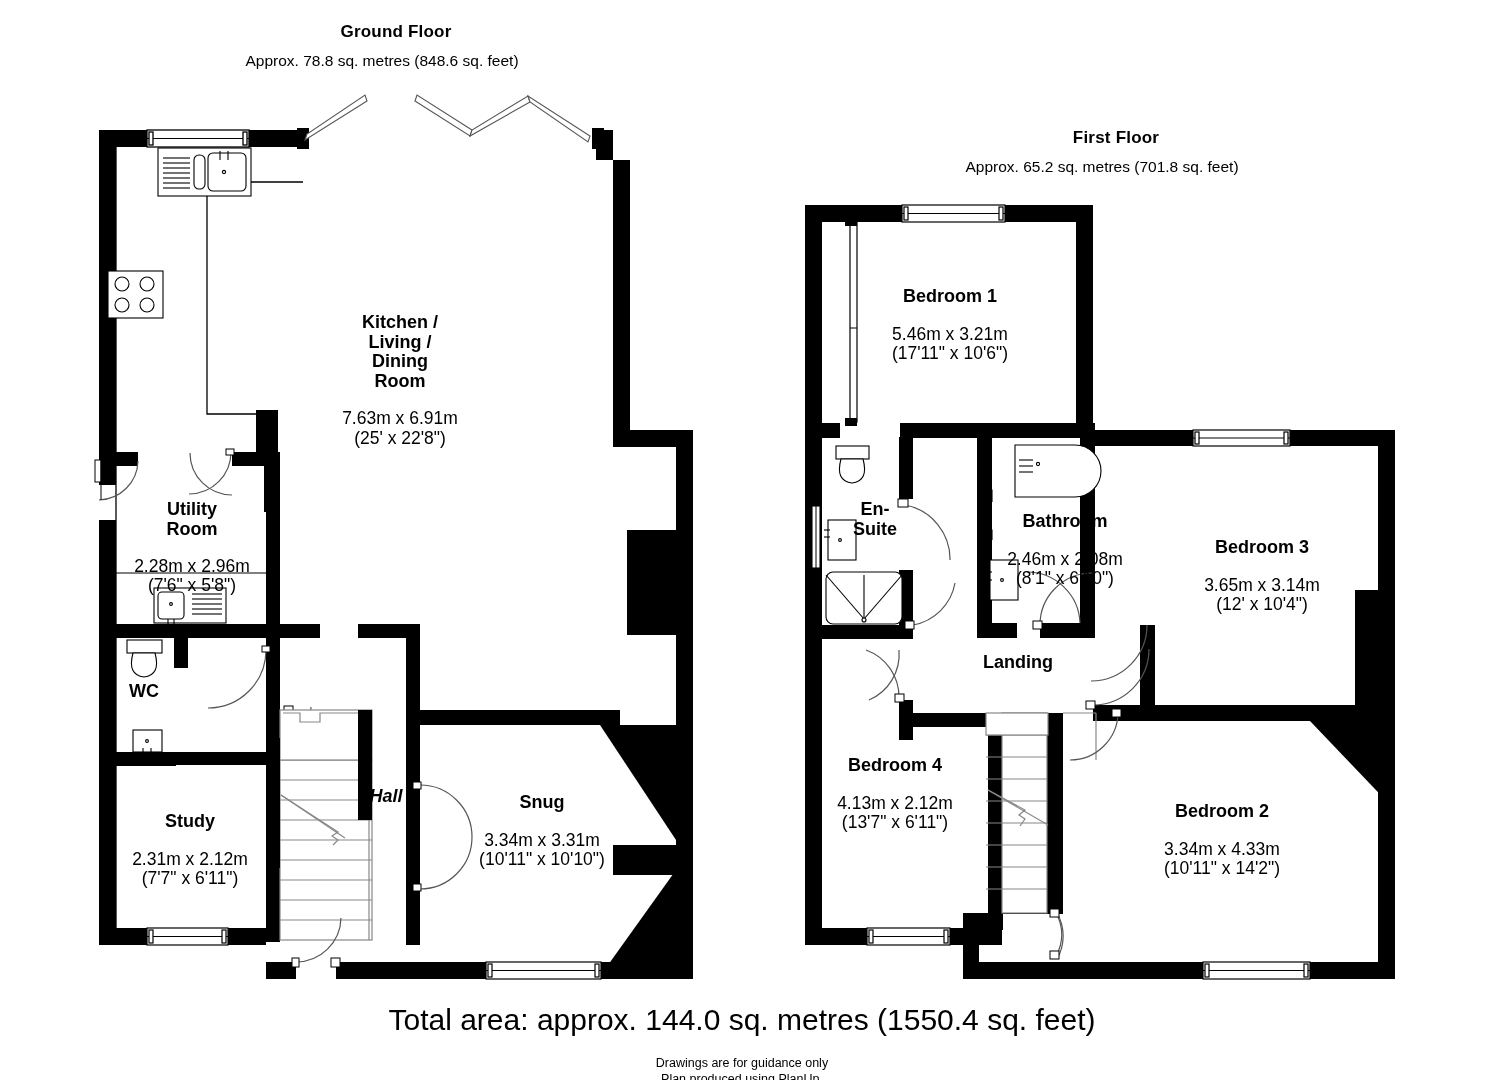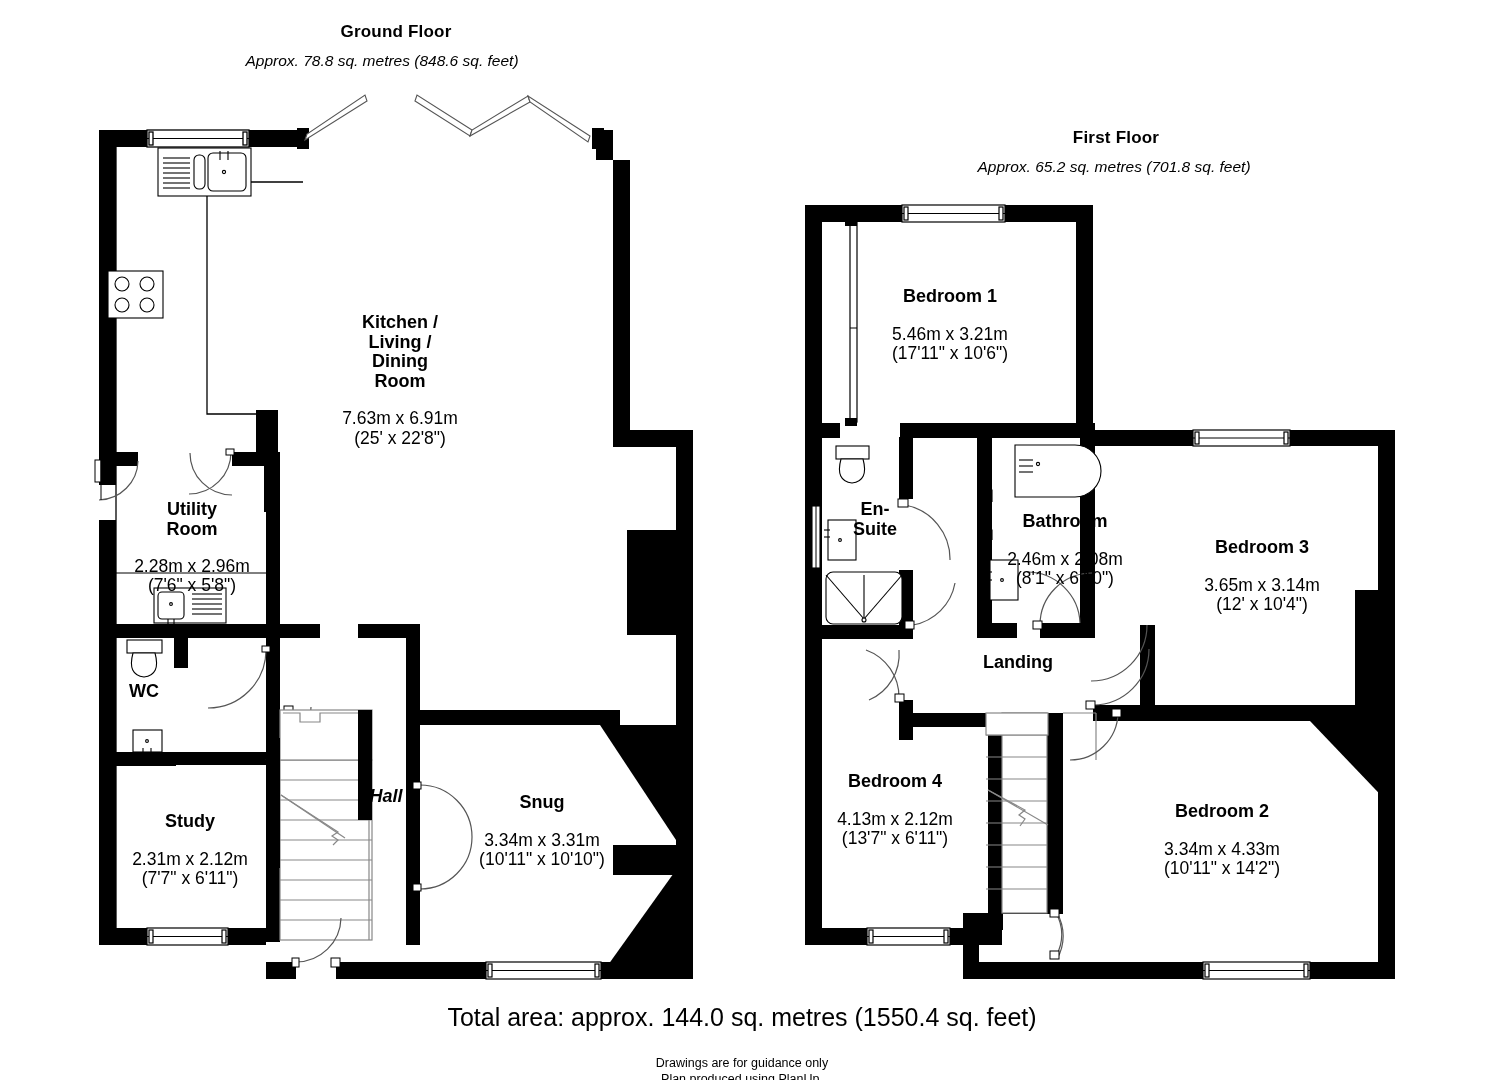--- a/index.html
+++ b/index.html
@@ -19,35 +19,34 @@
     letter-spacing:0.2px;
     white-space:nowrap;
     text-align:center;
     margin-left:14px;
   }
   .sub{
     position:absolute;
     font-size:15.5px;
     white-space:nowrap;
     text-align:right;
-    font-style:italic;
   }
   .rmlbl{
     position:absolute;
     text-align:center;
     white-space:nowrap;
     line-height:1.09;
   }
   .rmlbl .nm{font-weight:bold;font-size:18px;display:block;}
   .rmlbl .dm{font-size:17.5px;display:block;margin-top:18px;}
   .rmlbl .df{font-size:17.5px;display:block;}
 
   .foot1{
     position:absolute;
-    font-size:25px;
+    font-size:30px;
     white-space:nowrap;
     text-align:center;
   }
   .foot2{
     position:absolute;
     font-size:12.5px;
     white-space:nowrap;
     text-align:center;
     line-height:1.25;
     margin-top:16px;
@@ -474,21 +473,21 @@
     </g>
   </g>
 
   </g>
 </svg>
 
 <div class="ttl ctr" style="left:382px;top:22px;">Ground Floor</div>
 <div class="sub ctr" style="left:382px;top:52px;">Approx. 78.8 sq. metres (848.6 sq. feet)</div>
 
 <div class="ttl ctr" style="left:1102px;top:128px;">First Floor</div>
-<div class="sub ctr" style="left:1102px;top:158px;margin-left:12px;">Approx. 65.2 sq. metres (701.8 sq. feet)</div>
+<div class="sub ctr" style="left:1102px;top:158px;">Approx. 65.2 sq. metres (701.8 sq. feet)</div>
 
 <div class="rmlbl ctr" style="left:400px;top:313px;">
   <span class="nm">Kitchen /</span>
   <span class="nm">Living /</span>
   <span class="nm">Dining</span>
   <span class="nm">Room</span>
   <span class="dm">7.63m x 6.91m</span>
   <span class="df">(25' x 22'8")</span>
 </div>
 
@@ -539,21 +538,21 @@
 <div class="rmlbl ctr" style="left:1262px;top:538px;">
   <span class="nm">Bedroom 3</span>
   <span class="dm">3.65m x 3.14m</span>
   <span class="df">(12' x 10'4")</span>
 </div>
 
 <div class="rmlbl ctr" style="left:1018px;top:653px;">
   <span class="nm">Landing</span>
 </div>
 
-<div class="rmlbl ctr" style="left:895px;top:772px;">
+<div class="rmlbl ctr" style="left:895px;top:756px;">
   <span class="nm">Bedroom 4</span>
   <span class="dm">4.13m x 2.12m</span>
   <span class="df">(13'7" x 6'11")</span>
 </div>
 
 <div class="rmlbl ctr" style="left:1222px;top:802px;">
   <span class="nm">Bedroom 2</span>
   <span class="dm">3.34m x 4.33m</span>
   <span class="df">(10'11" x 14'2")</span>
 </div>

